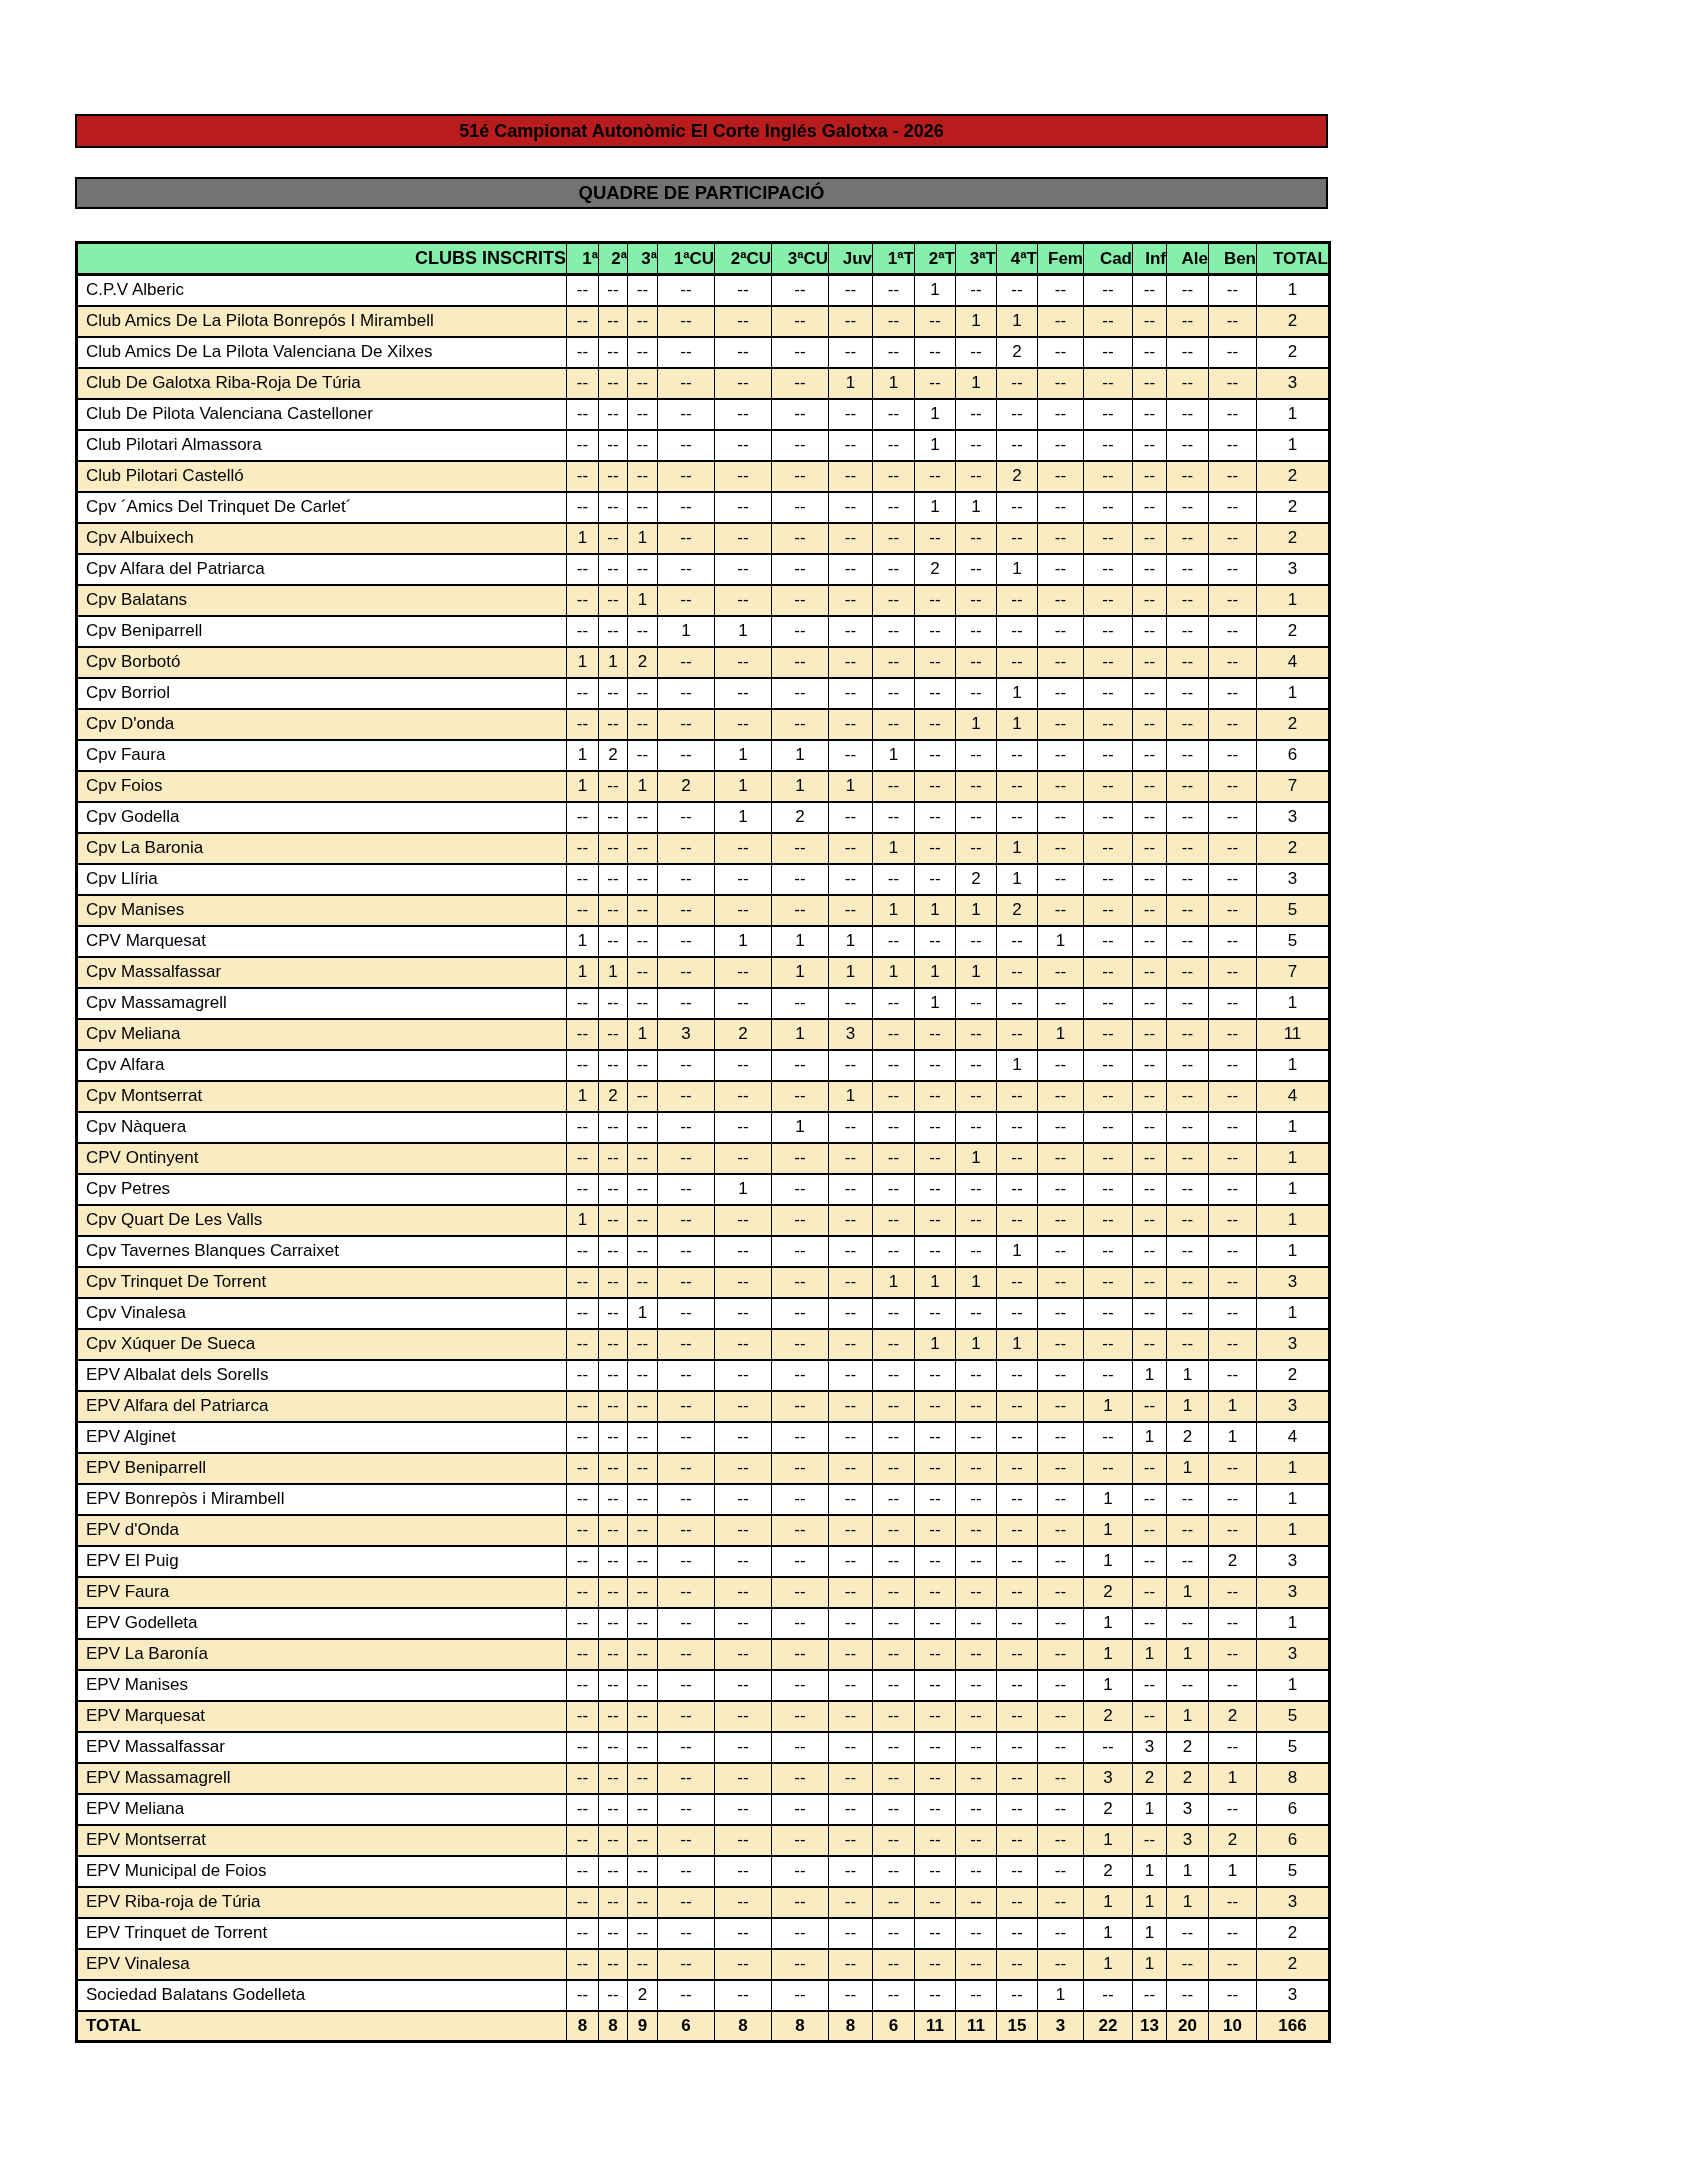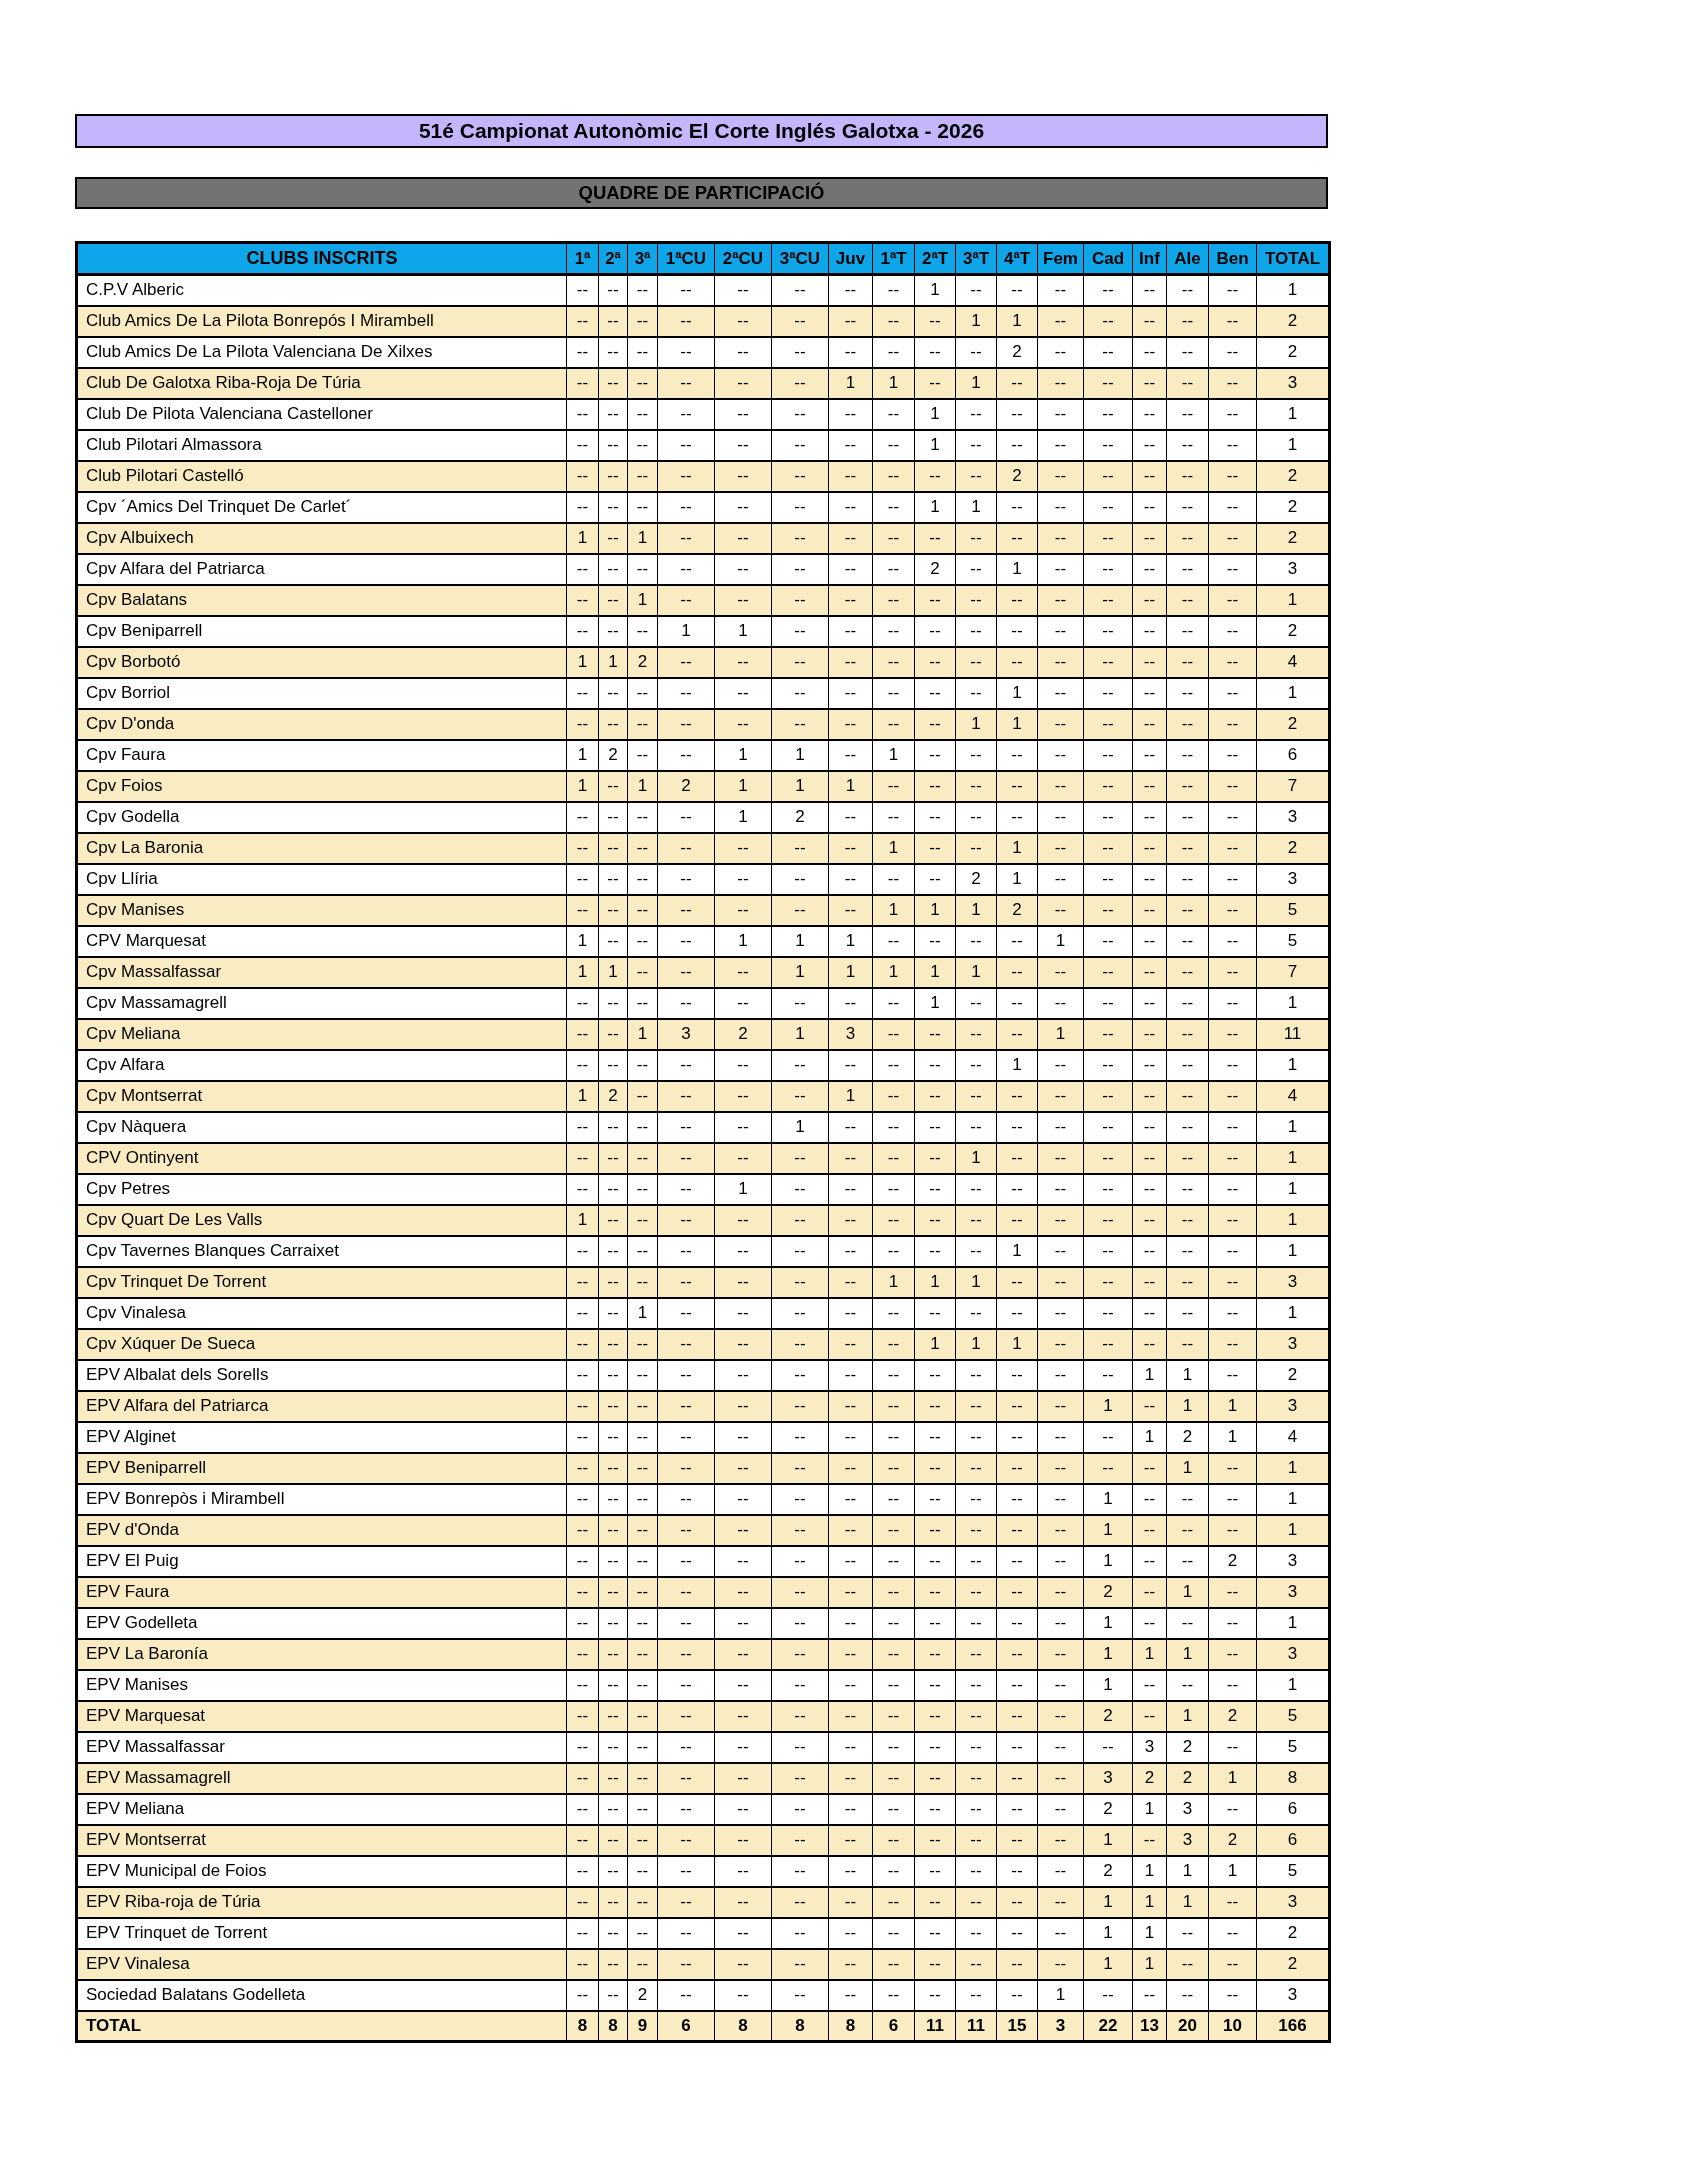--- a/index.html
+++ b/index.html
@@ -11,37 +11,37 @@
     position:relative;
   }
   .page { position:relative; width:1687px; height:2183px; overflow:hidden; }
 
   .banner {
     position:absolute; left:75px; width:1253px;
     border:2.6px solid #000;
     display:flex; align-items:center; justify-content:center;
     font-weight:bold;
   }
-  .title-banner  { top:114px; height:34px; background:#c4b5fd; font-size:21px; }
+  .title-banner  { top:114px; height:34px; background:#b91c1c; font-size:18px; }
   .subtitle-banner { top:177px; height:32px; background:#737373; font-size:18.5px; }
 
   table.ptable {
     position:absolute; left:75px; top:241px; width:1253px;
     border-collapse:collapse; table-layout:fixed;
     border:3.3px solid #000;
   }
   .ptable th, .ptable td {
     border-left:1.3px solid #000; border-right:1.3px solid #000;
     border-top:2px solid #000; border-bottom:2px solid #000;
     overflow:hidden; white-space:nowrap;
     vertical-align:middle;
   }
   .ptable thead th {
-    height:32px; background:#0ea5e9;
-    font-weight:bold; font-size:17px; text-align:center;
+    height:32px; background:#86efac;
+    font-weight:bold; font-size:17px; text-align:right;
     border-bottom:3.3px solid #000;
   }
   .ptable thead th.club-header { font-size:18px; }
   .ptable tbody td { height:31px; font-size:17px; text-align:center; }
   .club-cell { text-align:left !important; padding-left:8px; }
   .row-white td { background:#ffffff; }
   .row-cream td { background:#FAECC2; }
   .total-row td { background:#FAECC2; font-weight:bold; }
 </style>
 </head>

